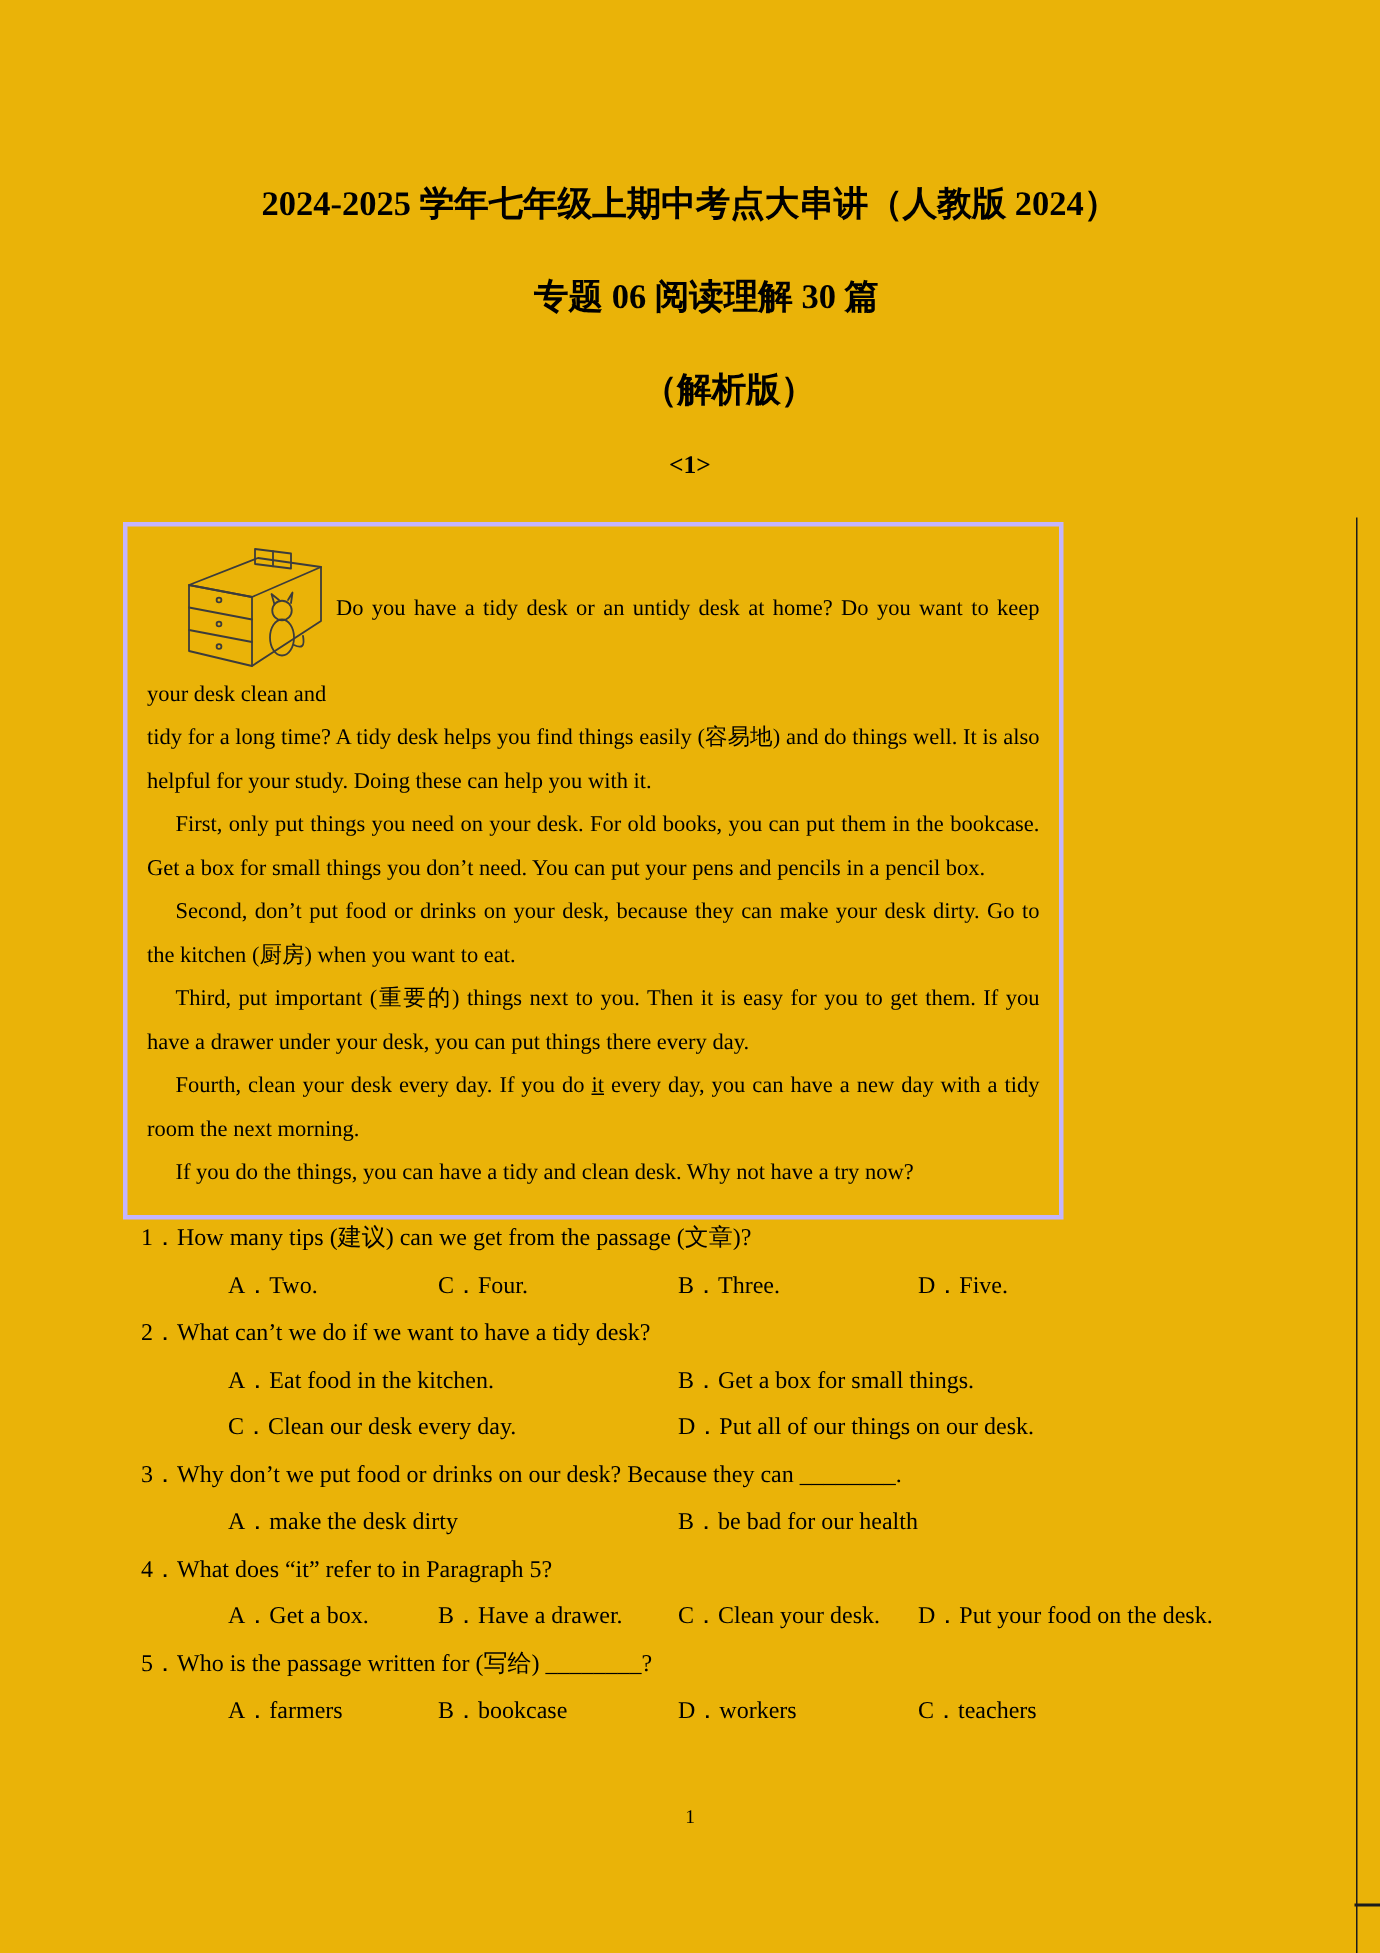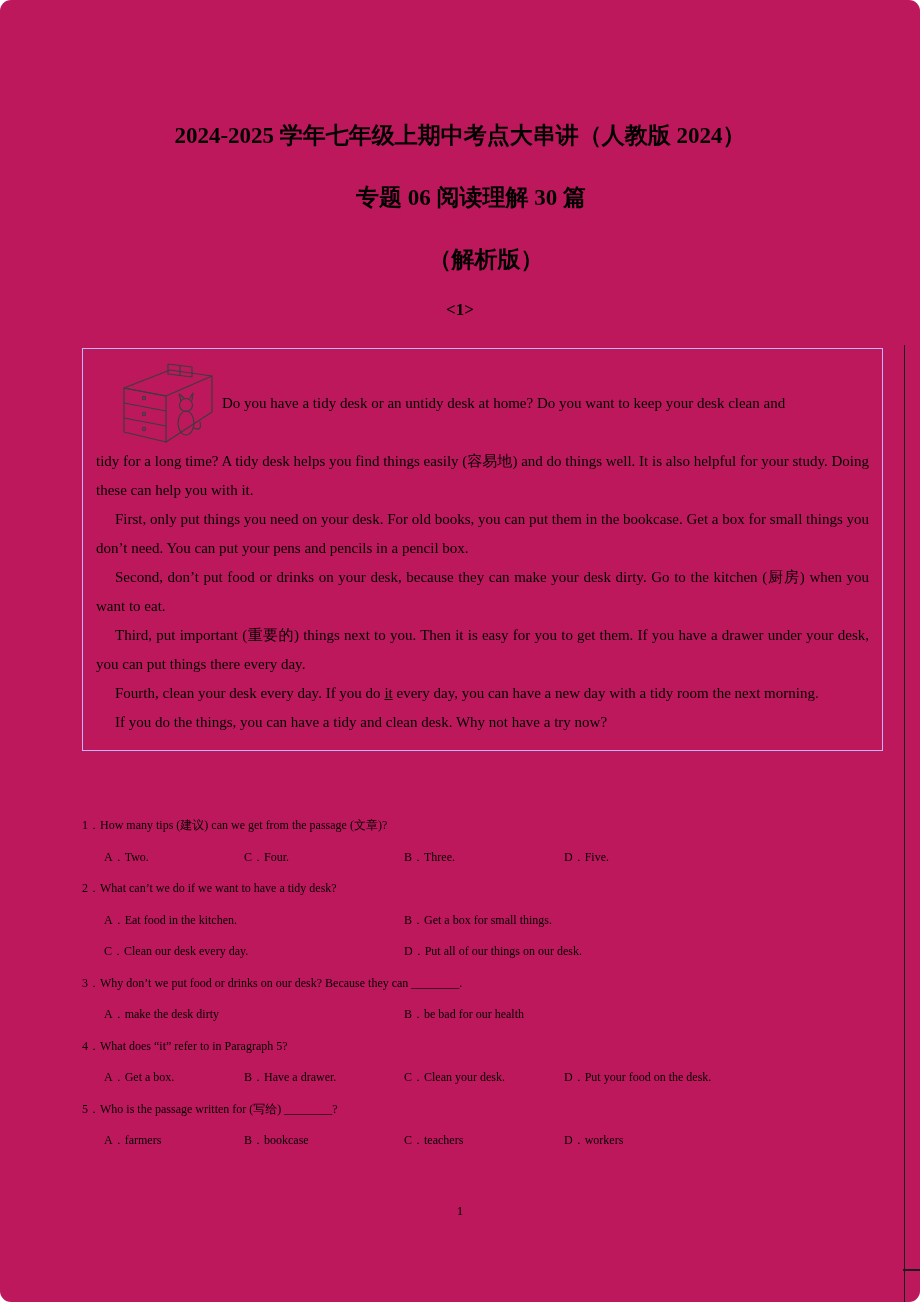--- a/index.html
+++ b/index.html
@@ -4,50 +4,50 @@
 <style>
   * { margin: 0; padding: 0; box-sizing: border-box; }
   html, body { background: #ffffff; }
   body {
     width: 920px; height: 1302px;
     font-family: "Liberation Serif", "DejaVu Serif", serif;
     color: #000;
     position: relative;
     overflow: hidden;
   }
-  .page { position: relative; width: 920px; height: 1302px; background: #be185d; border-radius: 11px; }
+  .page { position: relative; width: 920px; height: 1302px; background: #eab308; }
 
   
   .title { text-align: center; font-weight: bold; font-size: 23px; position: absolute; width: 100%; }
   .title1 { top: 120px; }
   .title2 { top: 182px; padding-left: 22px; }
   .title3 { top: 244px; margin-left: 26px; }
   .marker { position: absolute; top: 300px; width: 100%; text-align: center; font-weight: bold; font-size: 17px; }
 
   
   .passage-box {
-    position: absolute; left: 82px; top: 348px; width: 801px;
-    border: 1px solid #c4b5fd;
+    position: absolute; left: 82px; top: 348px; width: 627px;
+    border: 3px solid #c4b5fd;
     padding: 13px 13px 13px 13px;
     font-size: 15px; line-height: 29px;
     text-align: justify;
   }
   .para-head { line-height: 29px; }
   .desk-img { width: 95px; height: 85px; vertical-align: middle; margin-left: 24px; margin-right: 7px; display: inline-block; }
   .para { text-align: justify; }
   .para.indent { text-indent: 19px; }
   .u { text-decoration: underline; }
 
   
-  .questions { position: absolute; left: 82px; top: 810px; width: 762px; font-size: 12px; line-height: 31.5px; }
+  .questions { position: absolute; left: 94px; top: 810px; width: 762px; font-size: 16px; line-height: 31.5px; }
   .q-text { white-space: nowrap; }
   .opts { display: grid; padding-left: 22px; }
   .opts-4 { grid-template-columns: 140px 160px 160px 1fr; }
   .opts-2 { grid-template-columns: 300px 1fr; }
-  .opt { white-space: nowrap; }
+  .opt { white-space: nowrap; margin-left: 36px; }
 
   
   .footer { position: absolute; top: 1203px; width: 100%; text-align: center; font-size: 13px; }
 
   
   .edge-v { position: absolute; left: 904px; top: 345px; width: 1px; height: 957px; background: #1c1c1c; }
   .edge-h { position: absolute; left: 903px; top: 1269px; width: 17px; height: 2px; background: #1c1c1c; }
 
   svg { stroke: #3c3c3c; fill: none; stroke-width: 1.2; stroke-linejoin: round; stroke-linecap: round; }
 </style>
@@ -134,22 +134,22 @@
         <span class="opt">C．Clean your desk.</span>
         <span class="opt">D．Put your food on the desk.</span>
       </div>
     </div>
 
     <div class="q">
       <div class="q-text"><span>5．</span><span>Who is the passage written for (写给) ________?</span></div>
       <div class="opts opts-4">
         <span class="opt">A．farmers</span>
         <span class="opt">B．bookcase</span>
+        <span class="opt">D．workers</span>
         <span class="opt">C．teachers</span>
-        <span class="opt">D．workers</span>
       </div>
     </div>
 
   </div>
 
   <div class="footer">1</div>
 
   <div class="edge-v"></div>
   <div class="edge-h"></div>
 

